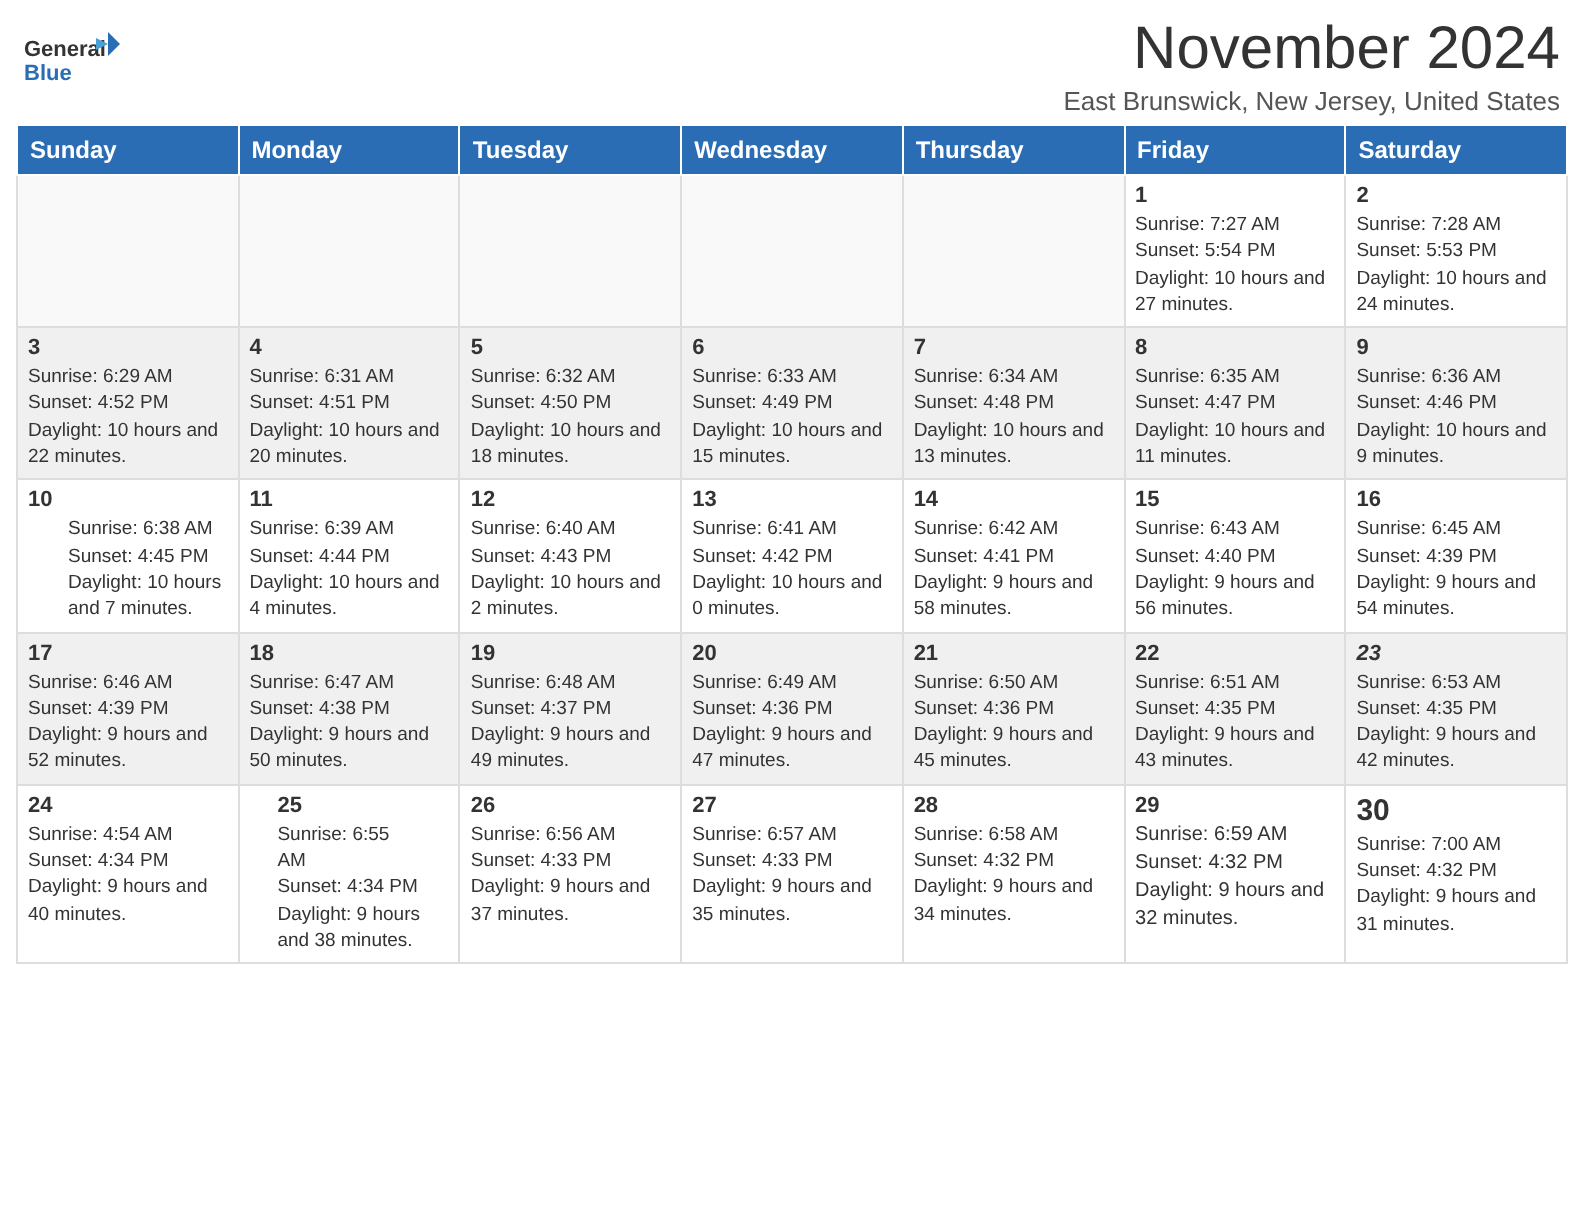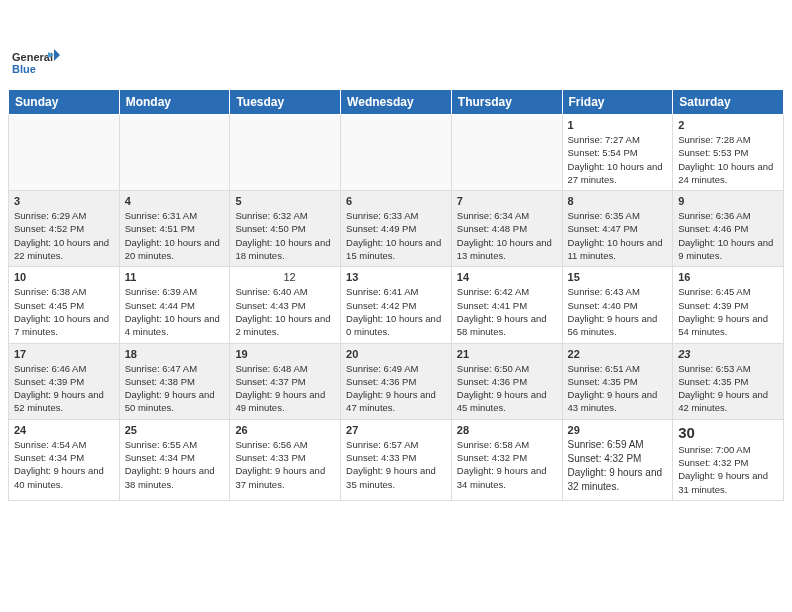--- a/index.html
+++ b/index.html
@@ -1,35 +1,37 @@
 <!DOCTYPE html>
 <html><head>
   <meta charset="utf-8">
   <style>
     * { margin: 0; padding: 0; box-sizing: border-box; }
     body { font-family: Arial, sans-serif; background: #fff; width: 792px; height: 612px; overflow: hidden; }
   </style>
 </head>
 <body>
 
-<div style="padding: 8px 12px 4px 12px; display: flex; align-items: center; justify-content: space-between; margin-top: 39px;">
+<div style="padding: 8px 12px 4px 12px; display: flex; align-items: center; justify-content: space-between;">
   <div style="display: flex; align-items: center; gap: 4px;">
     <div style="position: relative; width: 48px; height: 38px;">
       
       <svg width="48" height="38" viewBox="0 0 48 38">
         <text x="0" y="14" font-family="Arial" font-weight="bold" font-size="11" fill="#333">General</text>
         <text x="0" y="26" font-family="Arial" font-weight="bold" font-size="11" fill="#2a6db5">Blue</text>
 
         <polygon points="42,2 48,8 42,14 42,8" fill="#2a6db5"></polygon>
         <polygon points="36,5 42,8 36,11" fill="#4a9fd5"></polygon>
       </svg>
     </div>
   </div>
 
   <div style="text-align: right;">
+    <div style="font-size: 30px; color: #333; font-weight: normal; line-height: 1.1;">November 2024</div>
+    <div style="font-size: 13px; color: #555; margin-top: 2px;">East Brunswick, New Jersey, United States</div>
   </div>
 </div>
 
 <div style="padding: 0 8px 6px 8px;">
   <table style="width: 100%; border-collapse: collapse; table-layout: fixed;">
     <thead>
       <tr>
         <th style="background:#2a6db5; color:#fff; text-align:left; padding:5px 6px; font-size:12px; border:1px solid #fff;margin-top:10px;">Sunday</th>
         <th style="background:#2a6db5; color:#fff; text-align:left; padding:5px 6px; font-size:12px; border:1px solid #fff;">Monday</th>
         <th style="background:#2a6db5; color:#fff; text-align:left; padding:5px 6px; font-size:12px; border:1px solid #fff;">Tuesday</th>
@@ -99,32 +101,32 @@
           <td style="vertical-align: top; padding: 4px 5px; border: 1px solid rgb(221, 221, 221); font-size: 9.5px; color: rgb(51, 51, 51); background: rgb(240, 240, 240); width: 14.2857%;">
             <div style="font-weight: bold; font-size: 11px; margin-bottom: 2px;">9</div>
             <div style="font-size: 9.5px; line-height: 1.4; color: rgb(51, 51, 51); white-space: pre-line;">Sunrise: 6:36 AM
 Sunset: 4:46 PM
 Daylight: 10 hours and 9 minutes.</div>
           </td>
         </tr>
         <tr>
           <td style="vertical-align: top; padding: 4px 5px; border: 1px solid rgb(221, 221, 221); font-size: 9.5px; color: rgb(51, 51, 51); background: rgb(255, 255, 255); width: 14.2857%;">
             <div style="font-weight: bold; font-size: 11px; margin-bottom: 2px;">10</div>
-            <div style="font-size: 9.5px; line-height: 1.4; color: rgb(51, 51, 51); white-space: pre-line;">Sunrise: 6:38 AM
+            <div style="font-size: 9.5px; line-height: 1.4; color: rgb(51, 51, 51); white-space: pre-line; margin-left: 20px;">Sunrise: 6:38 AM
 Sunset: 4:45 PM
 Daylight: 10 hours and 7 minutes.</div>
           </td>
           <td style="vertical-align: top; padding: 4px 5px; border: 1px solid rgb(221, 221, 221); font-size: 9.5px; color: rgb(51, 51, 51); background: rgb(255, 255, 255); width: 14.2857%;">
             <div style="font-weight: bold; font-size: 11px; margin-bottom: 2px;">11</div>
             <div style="font-size: 9.5px; line-height: 1.4; color: rgb(51, 51, 51); white-space: pre-line;">Sunrise: 6:39 AM
 Sunset: 4:44 PM
 Daylight: 10 hours and 4 minutes.</div>
           </td>
           <td style="vertical-align: top; padding: 4px 5px; border: 1px solid rgb(221, 221, 221); font-size: 9.5px; color: rgb(51, 51, 51); background: rgb(255, 255, 255); width: 14.2857%;">
-            <div style="font-weight: normal; font-size: 11px; margin-bottom: 2px; margin-left: 48px;">12</div>
+            <div style="font-weight: bold; font-size: 11px; margin-bottom: 2px;">12</div>
             <div style="font-size: 9.5px; line-height: 1.4; color: rgb(51, 51, 51); white-space: pre-line;">Sunrise: 6:40 AM
 Sunset: 4:43 PM
 Daylight: 10 hours and 2 minutes.</div>
           </td>
           <td style="vertical-align: top; padding: 4px 5px; border: 1px solid rgb(221, 221, 221); font-size: 9.5px; color: rgb(51, 51, 51); background: rgb(255, 255, 255); width: 14.2857%;">
             <div style="font-weight: bold; font-size: 11px; margin-bottom: 2px;">13</div>
             <div style="font-size: 9.5px; line-height: 1.4; color: rgb(51, 51, 51); white-space: pre-line;">Sunrise: 6:41 AM
 Sunset: 4:42 PM
 Daylight: 10 hours and 0 minutes.</div>
           </td>
@@ -191,21 +193,21 @@
 Daylight: 9 hours and 42 minutes.</div>
           </td>
         </tr>
         <tr>
           <td style="vertical-align: top; padding: 4px 5px; border: 1px solid rgb(221, 221, 221); font-size: 9.5px; color: rgb(51, 51, 51); background: rgb(255, 255, 255); width: 14.2857%;">
             <div style="font-weight: bold; font-size: 11px; margin-bottom: 2px;">24</div>
             <div style="font-size: 9.5px; line-height: 1.4; color: rgb(51, 51, 51); white-space: pre-line;">Sunrise: 4:54 AM
 Sunset: 4:34 PM
 Daylight: 9 hours and 40 minutes.</div>
           </td>
-          <td style="vertical-align: top; padding: 4px 5px; border: 1px solid rgb(221, 221, 221); font-size: 9.5px; color: rgb(51, 51, 51); background: rgb(255, 255, 255); width: 14.2857%;">
+          <td style="vertical-align: top; padding: 4px 19px; border: 1px solid rgb(221, 221, 221); font-size: 9.5px; color: rgb(51, 51, 51); background: rgb(255, 255, 255); width: 14.2857%;">
             <div style="font-weight: bold; font-size: 11px; margin-bottom: 2px;">25</div>
             <div style="font-size: 9.5px; line-height: 1.4; color: rgb(51, 51, 51); white-space: pre-line;">Sunrise: 6:55 AM
 Sunset: 4:34 PM
 Daylight: 9 hours and 38 minutes.</div>
           </td>
           <td style="vertical-align: top; padding: 4px 5px; border: 1px solid rgb(221, 221, 221); font-size: 9.5px; color: rgb(51, 51, 51); background: rgb(255, 255, 255); width: 14.2857%;">
             <div style="font-weight: bold; font-size: 11px; margin-bottom: 2px;">26</div>
             <div style="font-size: 9.5px; line-height: 1.4; color: rgb(51, 51, 51); white-space: pre-line;">Sunrise: 6:56 AM
 Sunset: 4:33 PM
 Daylight: 9 hours and 37 minutes.</div>

